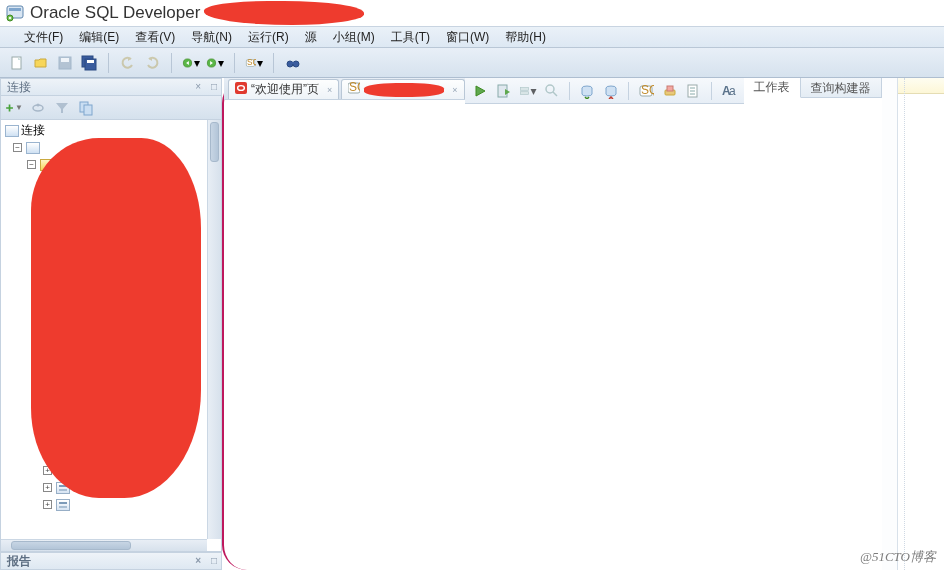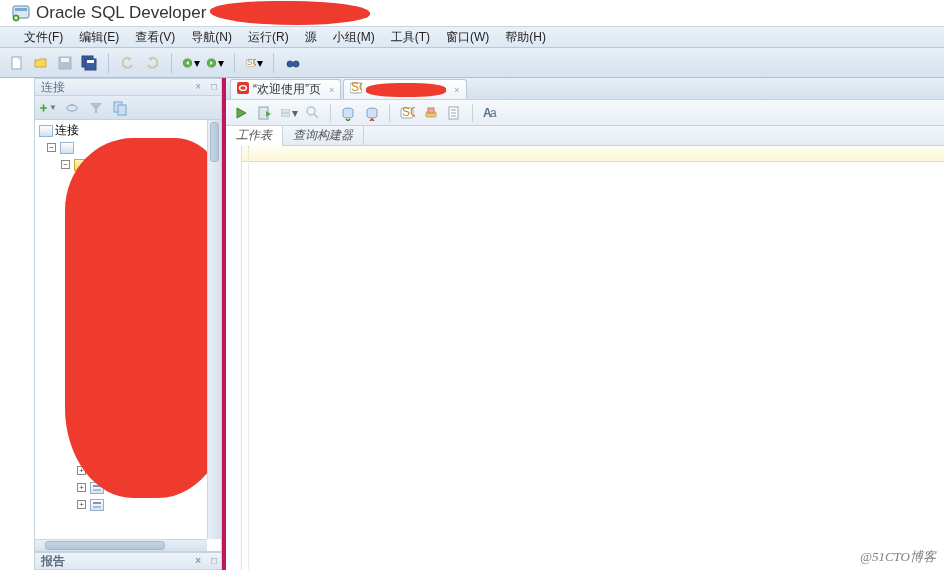--- a/index.html
+++ b/index.html
@@ -1,34 +1,34 @@
 <!DOCTYPE html>
 <html><head>
 <meta charset="utf-8">
 <style>
 * { box-sizing: border-box; margin: 0; padding: 0; font-family: "Microsoft YaHei", Tahoma, Arial, sans-serif; font-size: 12px; }
 body { width: 944px; height: 570px; background: #fff; overflow: hidden; position: relative; }
 
-.title-bar { height: 26px; display: flex; align-items: center; padding: 2px 12px; background: #fff; }
+.title-bar { height: 26px; display: flex; align-items: center; padding: 2px 6px; background: #fff; }
 .app-icon { width: 18px; height: 18px; margin-right: 6px; }
 .app-title { font-size: 17px; color: #333; }
 .red-smear { background: #ee3b2e; border-radius: 40% 50% 45% 55%; }
 .title-smear { width: 160px; height: 24px; margin-left: 4px; }
 
 .menu-bar { height: 22px; background: linear-gradient(#eaf1f8,#dde8f3); border-top: 1px solid #c8d4e1; border-bottom: 1px solid #b9c7d6; display: flex; align-items: center; padding: 0 16px; }
 .menu-item { padding: 2px 8px; color: #222; cursor: default; }
 
 .tool-bar { height: 30px; background: linear-gradient(#e8eff7,#d6e2ee); border-bottom: 1px solid #aebed0; display: flex; align-items: center; padding: 0 8px; gap: 6px; }
 .tb-sep { width: 1px; height: 20px; background: #b8c6d6; margin: 0 4px; }
 .tb-btn { width: 18px; height: 18px; display: flex; align-items: center; justify-content: center; }
 .tb-btn svg { width: 16px; height: 16px; }
 
 .main { display: flex; height: calc(570px - 26px - 22px - 30px); }
 
-.left-col { width: 222px; display: flex; flex-direction: column; padding-left: 34px; }
+.left-col { width: 222px; display: flex; flex-direction: column; }
 .panel-header { height: 18px; background: linear-gradient(#eef3f8,#dee8f2); border: 1px solid #c5d2e0; display: flex; align-items: center; padding: 0 6px; font-size: 11px; color: #5d6e82; position: relative; }
 .panel-header .panel-close { position: absolute; right: 20px; top: 2px; font-size: 10px; color: #8a99ab; }
 .panel-header .panel-mm { position: absolute; right: 4px; top: 2px; font-size: 10px; color: #8a99ab; }
 
 .conn-toolbar { height: 24px; background: linear-gradient(#e6edf5,#d5e1ed); border: 1px solid #c5d2e0; border-top: none; display: flex; align-items: center; padding: 0 4px; gap: 6px; }
 
 .tree-wrap { flex: 1; border: 1px solid #c5d2e0; border-top: none; background: #fff; position: relative; overflow: hidden; }
 .tree-scroll-v { position: absolute; right: 0; top: 0; bottom: 12px; width: 14px; background: linear-gradient(90deg,#e8eef5,#d7e1ec); border-left: 1px solid #cbd7e4; }
 .tree-scroll-v .thumb { position: absolute; left: 2px; right: 2px; top: 2px; height: 40px; background: linear-gradient(90deg,#c7d5e4,#b3c5d8); border: 1px solid #a7b9cc; border-radius: 3px; }
 .tree-scroll-h { position: absolute; left: 0; right: 14px; bottom: 0; height: 12px; background: linear-gradient(#e8eef5,#d7e1ec); border-top: 1px solid #cbd7e4; }
@@ -41,30 +41,30 @@
 .conn-root-icon { background: linear-gradient(#fff,#cfe1f3); border: 1px solid #9ab4cf; }
 .folder-yellow { background: linear-gradient(#fff4c5,#f7d65a); border: 1px solid #caa93f; }
 .table-icon { background: linear-gradient(#fff,#d7e4f3); border: 1px solid #97aec6; position: relative; }
 .table-icon::before { content:""; position:absolute; left:2px; right:2px; top:2px; height:2px; background:#7c9ab8; }
 .table-icon::after { content:""; position:absolute; left:2px; right:2px; top:6px; height:2px; background:#a9bed3; }
 
 .redacted-tree { position: absolute; left: 30px; top: 18px; width: 170px; height: 360px; background: #ee3b2e; border-radius: 40% 35% 45% 40% / 20% 25% 30% 25%; }
 
 .report-panel { height: 18px; font-weight: bold; }
 
-.right-col { flex: 1; display: flex; flex-direction: column; border-left: 4px solid #be185d; }
+.right-col { flex: 1; display: flex; flex-direction: row; border-left: 2px solid #be185d; border-radius: 25px; }
 .tab-strip { height: 22px; background: linear-gradient(#e7eef6,#d5e0ec); border-bottom: 1px solid #c5d2e0; display: flex; align-items: flex-end; padding-left: 4px; gap: 2px; }
 .tab { height: 20px; border: 1px solid #b9c7d6; border-bottom: none; background: linear-gradient(#fdfefe,#eef3f8); border-radius: 3px 3px 0 0; display: flex; align-items: center; padding: 0 6px; gap: 4px; font-size: 11px; color: #333; }
 .tab .tab-close { font-size: 9px; color: #9aa9ba; margin-left: 4px; }
 .tab .tab-redact { width: 80px; height: 14px; background: #ee3b2e; border-radius: 40%; }
 
 .editor-toolbar { height: 26px; background: linear-gradient(#f6f9fc,#e7eef6); border-bottom: 1px solid #c5d2e0; display: flex; align-items: center; padding: 0 6px; gap: 6px; }
 .et-sep { width: 1px; height: 18px; background: #c5d2e0; margin: 0 2px; }
 
-.worksheet-tabs { height: 20px; background: linear-gradient(#f2f6fa,#e4ecf4); border-bottom: 1px solid #c5d2e0; display: flex; align-items: center; font-style: italic; }
+.worksheet-tabs { height: 20px; background: linear-gradient(#f2f6fa,#e4ecf4); border-bottom: 1px solid #c5d2e0; display: flex; align-items: flex-start; }
 .ws-tab { height: 20px; padding: 0 10px; border-right: 1px solid #c5d2e0; display: flex; align-items: center; font-size: 11px; color: #555; }
 .ws-tab.active { background: #fff; border-bottom: 1px solid #fff; margin-bottom: -1px; }
 
 .editor-area { flex: 1; background: #fff; position: relative; }
 .gutter { position: absolute; left: 0; top: 0; bottom: 0; width: 16px; border-right: 1px solid #d8e1ea; background: #fcfdfe; }
 .dotted-margin { position: absolute; left: 22px; top: 0; bottom: 0; width: 0; border-left: 1px dotted #cfd9e4; }
 .ruler-band { position: absolute; left: 0; right: 0; top: 0; height: 16px; background: linear-gradient(#fefdf1,#fdf7d7); border-bottom: 1px solid #e5ddb4; }
 
 .watermark { position: absolute; right: 8px; bottom: 4px; font-size: 13px; color: #7d7d7d; font-style: italic; font-family: Georgia, serif; }
 

